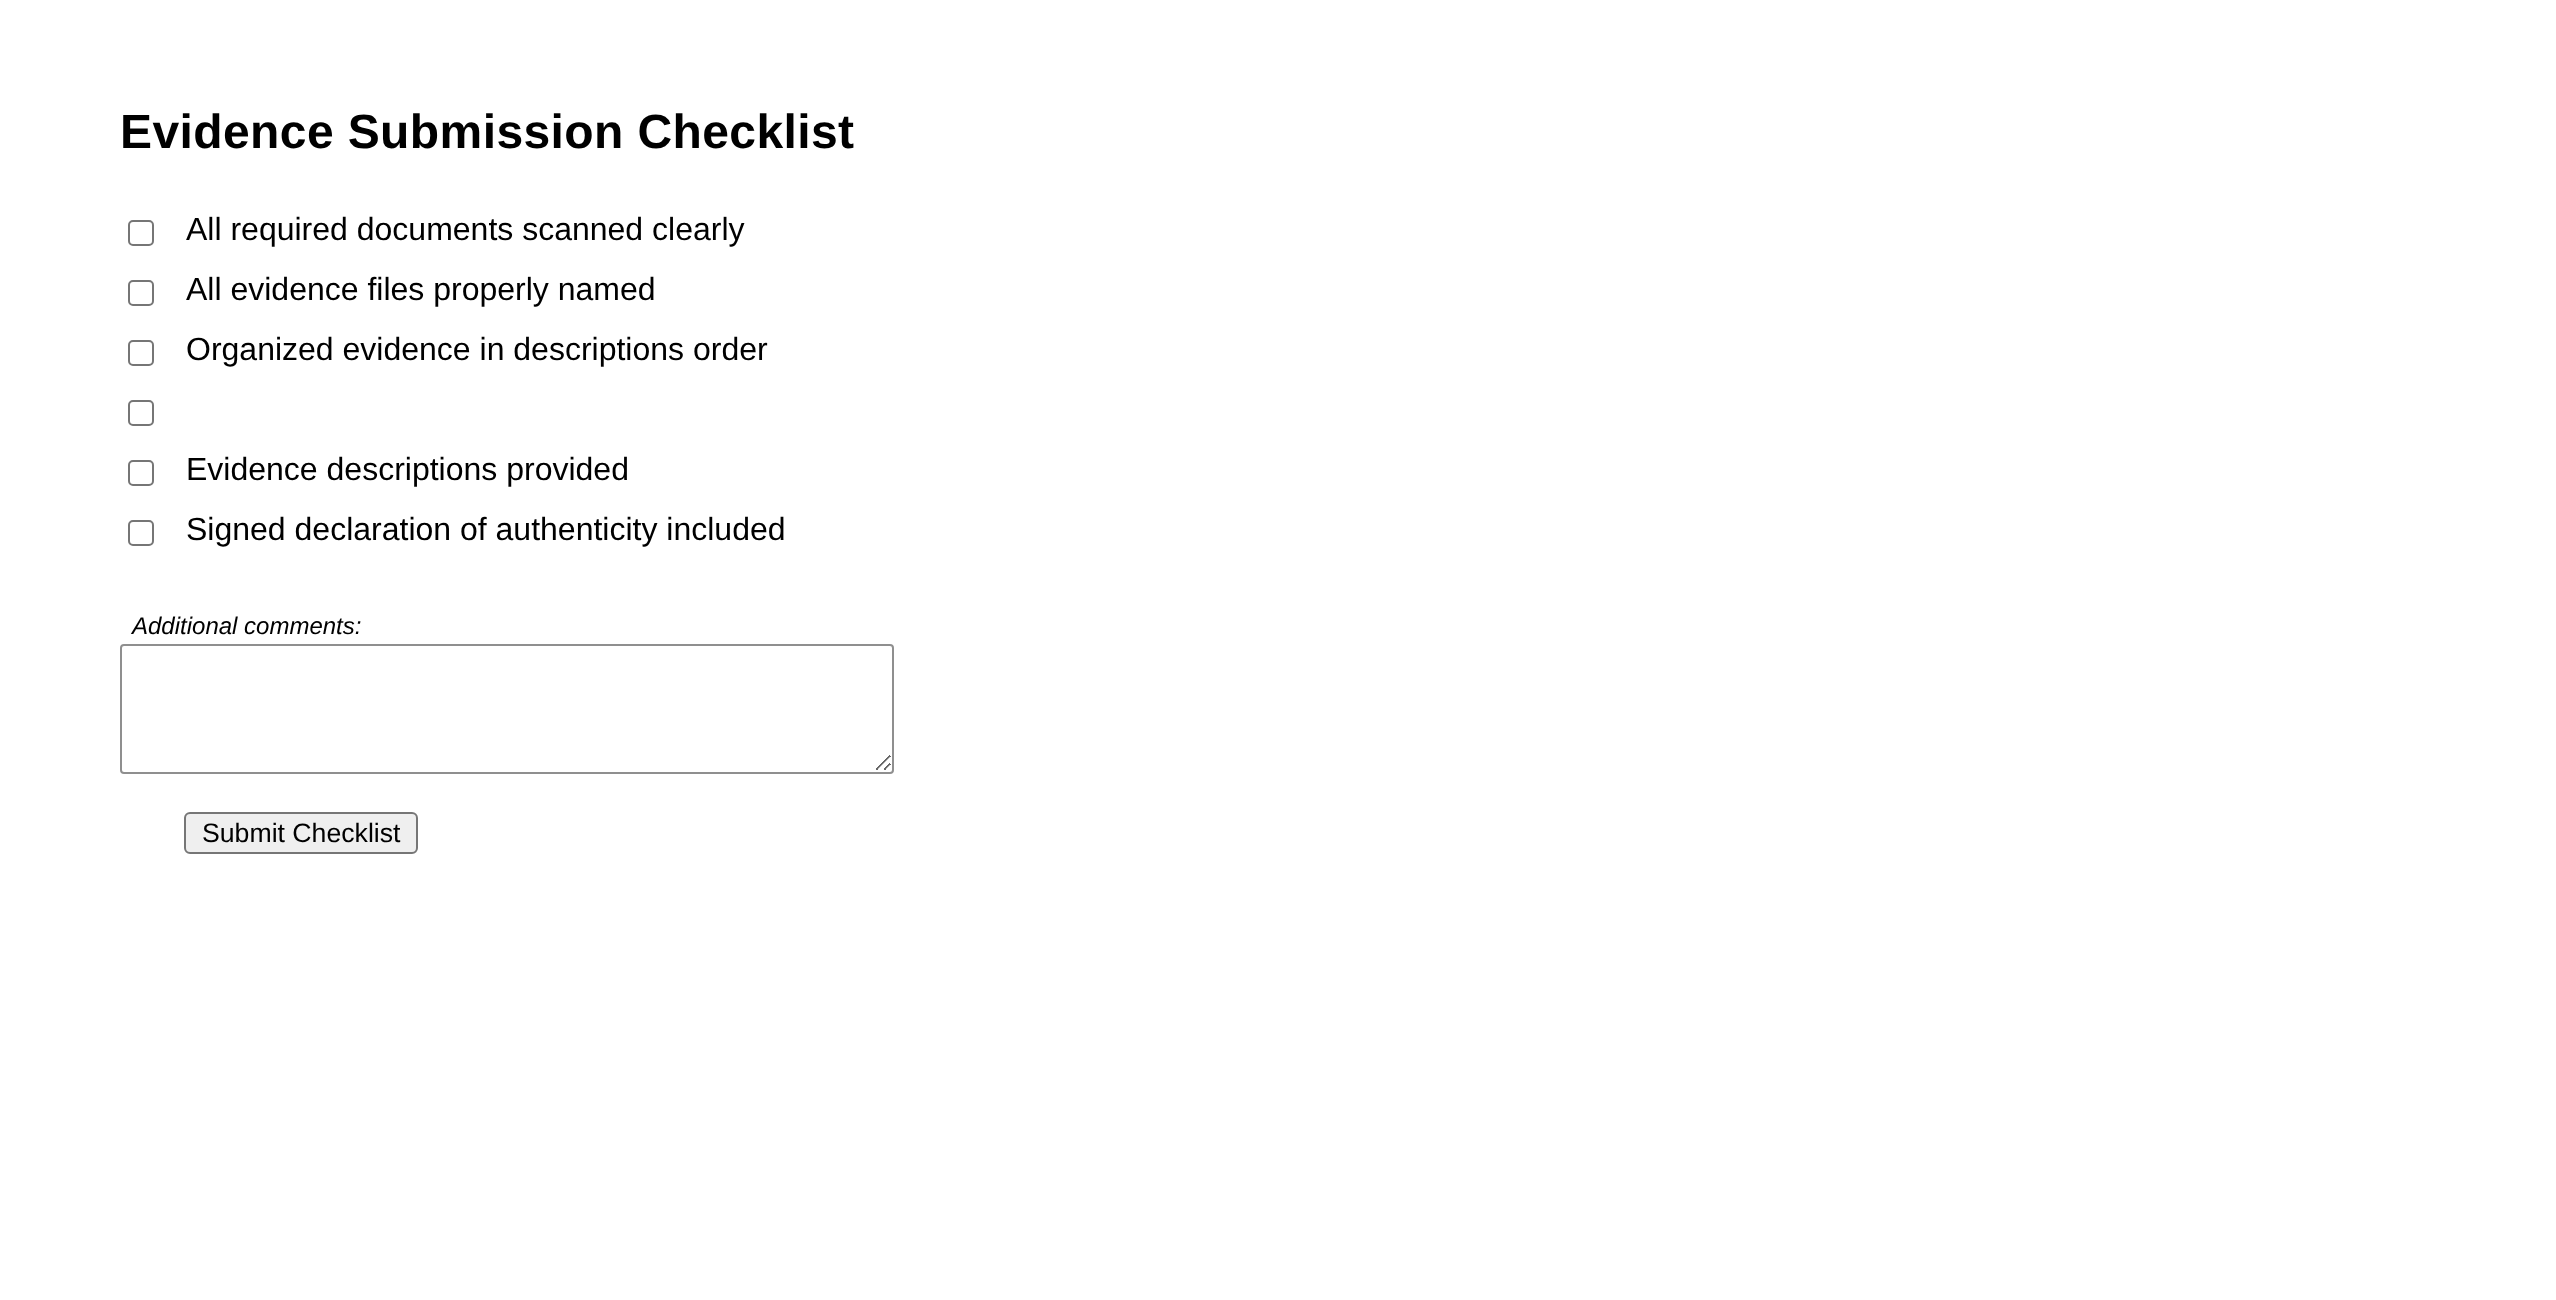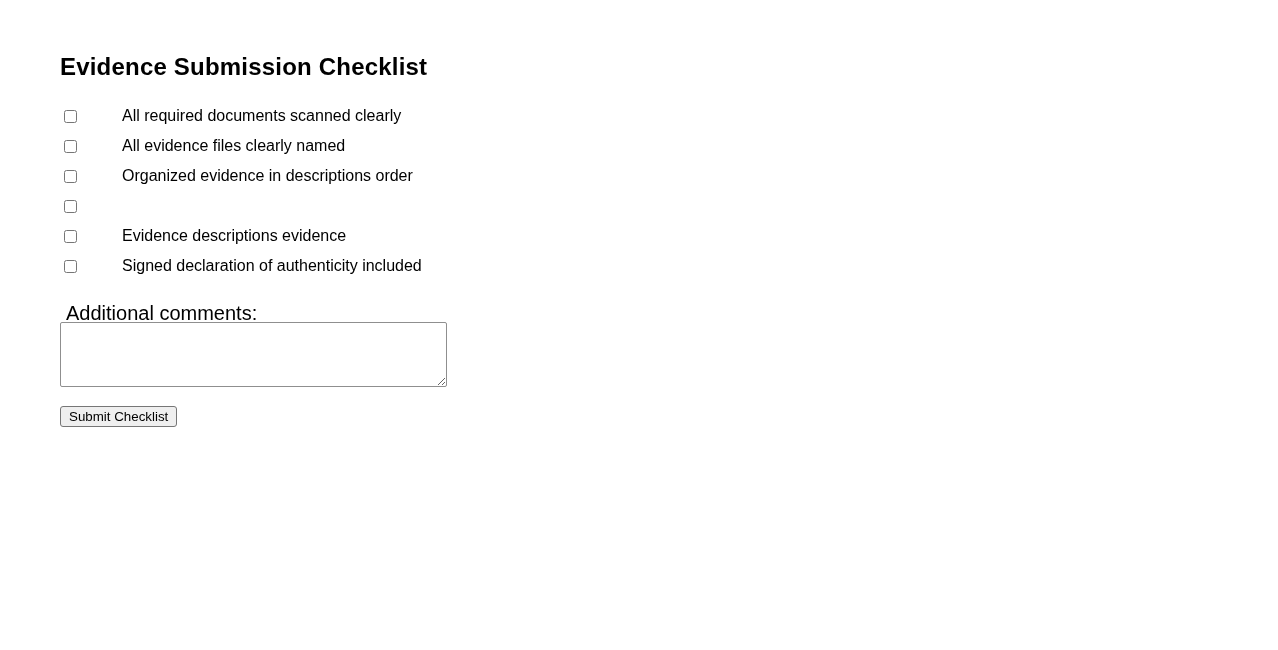--- a/index.html
+++ b/index.html
@@ -26,38 +26,38 @@
     font-weight: bold;
     letter-spacing: 0.2px;
   }
   .check-item {
     display: flex;
     align-items: center;
     height: 18px;
     margin-bottom: 12px;
     font-size: 16px;
     line-height: 18px;
-    gap: 29px;
   }
   .check-item input[type="checkbox"] {
     width: 13px;
     height: 13px;
     margin: 0 16px 0 4px;
     flex: 0 0 13px;
     appearance: auto;
     accent-color: #ffffff;
   }
   .comments {
     margin-top: 29px;
   }
   .comments-label {
     display: block;
     margin-left: 6px;
-    font-size: 20px;
+    font-size: 12px;
     line-height: 18px;
+    font-style: italic;
   }
   textarea.comments-box {
     display: block;
     width: 387px;
     height: 65px;
     margin: 0;
     border: 1px solid #8f8f8f;
     border-radius: 2px;
     background: #ffffff;
     font-family: "Liberation Sans", sans-serif;
@@ -71,52 +71,53 @@
     margin-top: 19px;
     padding: 2px 8px;
     font-family: "Liberation Sans", sans-serif;
     font-size: 13.333px;
     line-height: 15px;
     color: #000000;
     background: #efefef;
     border: 1px solid #767676;
     border-radius: 3px;
     cursor: pointer;
+    margin-left: 32px;
   }
 </style>
 </head>
 <body>
 
 <div class="page">
   <div class="container">
 
     <h1 class="title">Evidence Submission Checklist</h1>
 
     <div class="check-item">
       <input type="checkbox" style="">
       <span>All required documents scanned clearly</span>
     </div>
 
     <div class="check-item">
       <input type="checkbox" style="">
-      <span>All evidence files clearly named</span>
+      <span>All evidence files properly named</span>
     </div>
 
     <div class="check-item">
       <input type="checkbox" style="">
       <span>Organized evidence in descriptions order</span>
     </div>
 
     <div class="check-item">
       <input type="checkbox" style="">
     </div>
 
     <div class="check-item">
       <input type="checkbox" style="">
-      <span>Evidence descriptions evidence</span>
+      <span>Evidence descriptions provided</span>
     </div>
 
     <div class="check-item">
       <input type="checkbox" style="">
       <span>Signed declaration of authenticity included</span>
     </div>
 
     <div class="comments">
       <label class="comments-label">Additional comments:</label>
       <textarea class="comments-box" style=""></textarea>

